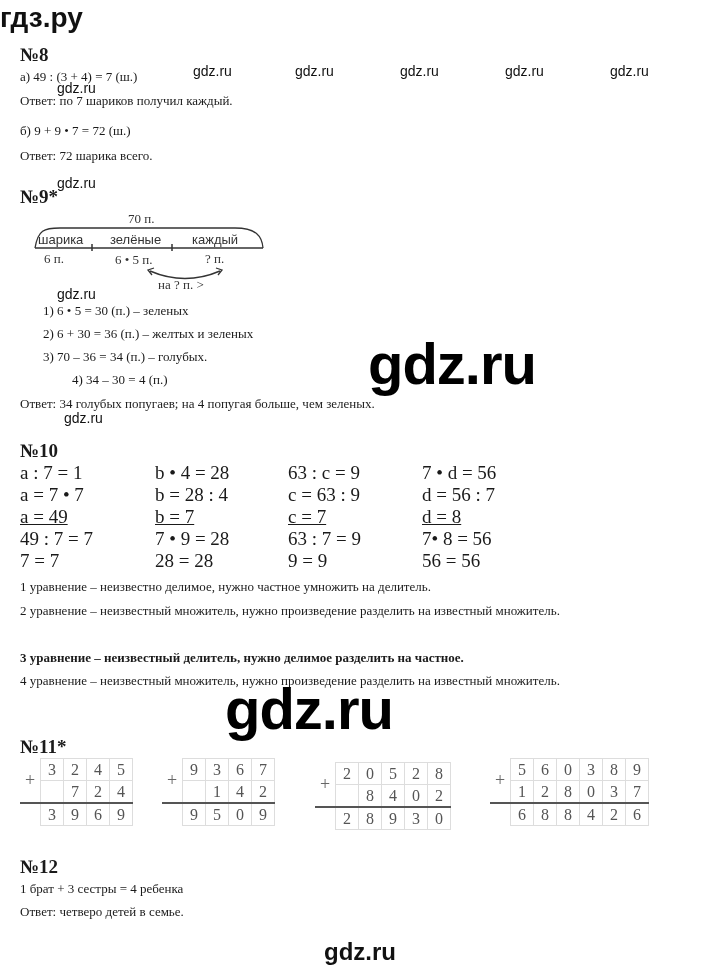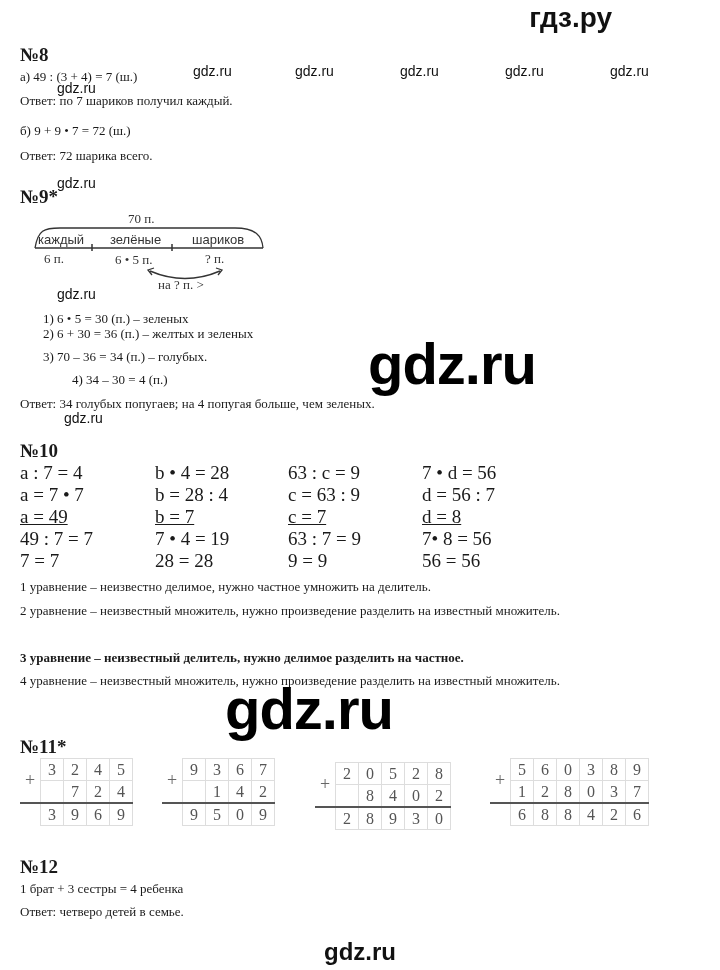--- a/index.html
+++ b/index.html
@@ -1,19 +1,19 @@
 <!DOCTYPE html>
 <html><head>
 <meta charset="utf-8">
 <style>
   html, body { margin:0; padding:0; background:#ffffff; }
   body { width:720px; height:970px; position:relative; overflow:hidden;
          font-family:"Liberation Serif", serif; color:#1a1a1a; }
   .abs { position:absolute; white-space:nowrap; }
-  .site-title { left:0; width:612px; top:2px; text-align:right;
+  .site-title { left:0; width:612px; top:2px; text-align:left;
          font-family:"Liberation Sans", sans-serif; font-weight:bold; font-size:28px; color:#111; }
   .h { font-weight:bold; font-size:19px; }
   .t { font-size:13px; line-height:22px; }
   .wm-small { font-family:"Liberation Sans", sans-serif; font-size:14px; color:#111; }
   .wm-big { font-family:"Liberation Sans", sans-serif; font-weight:bold; font-size:58px; color:#000; letter-spacing:-1px; }
   .wm-bottom { font-family:"Liberation Sans", sans-serif; font-weight:bold; font-size:24px; color:#111; }
   .u { text-decoration:underline; }
   .just2 { white-space:normal; text-align:justify; width:674px; }
   
   .diag { left:30px; top:208px; width:240px; height:85px;text-align:right; }
@@ -51,52 +51,52 @@
   <svg width="240" height="85" style="position:absolute;left:0;top:0;">
     <path d="M5,40 C8,22 14,20 30,20 L205,20 C226,20 232,28 233,40" fill="none" stroke="#333" stroke-width="1.3"></path>
     <line x1="5" y1="40" x2="233" y2="40" stroke="#333" stroke-width="1.5"></line>
     <line x1="62" y1="36" x2="62" y2="43" stroke="#333" stroke-width="1.5"></line>
     <line x1="142" y1="36" x2="142" y2="43" stroke="#333" stroke-width="1.5"></line>
     <path d="M120,63 Q155,78 190,63" fill="none" stroke="#333" stroke-width="1.5"></path>
     <path d="M186,60 L192,62 L188,67" fill="none" stroke="#333" stroke-width="1.3"></path>
     <path d="M124,60 L118,62 L122,67" fill="none" stroke="#333" stroke-width="1.3"></path>
   </svg>
   <div class="num" style="left:98px;top:3px;">70 п.</div>
-  <div class="lbl" style="left:8px;top:24px;">каждый</div>
+  <div class="lbl" style="left:8px;top:24px;">шарика</div>
   <div class="lbl" style="left:80px;top:24px;">зелёные</div>
-  <div class="lbl" style="left:162px;top:24px;">шариков</div>
+  <div class="lbl" style="left:162px;top:24px;">каждый</div>
   <div class="num" style="left:14px;top:43px;">6 п.</div>
   <div class="num" style="left:85px;top:44px;">6 • 5 п.</div>
   <div class="num" style="left:175px;top:43px;">? п.</div>
   <div class="num" style="left:128px;top:69px;">на ? п. &gt;</div>
 </div>
 
 <div class="abs wm-small" style="left:57px;top:286px;">gdz.ru</div>
-<div class="abs t" style="left:43px;top:308px;">1) 6 • 5 = 30 (п.) – зеленых</div>
+<div class="abs t" style="left:43px;top:300px;">1) 6 • 5 = 30 (п.) – зеленых</div>
 <div class="abs t" style="left:43px;top:323px;">2) 6 + 30 = 36 (п.) – желтых и зеленых</div>
 <div class="abs t" style="left:43px;top:346px;text-align:center;">3) 70 – 36 = 34 (п.) – голубых.</div>
 <div class="abs t" style="left:43px;top:369px;margin-left:29px;">4) 34 – 30 = 4 (п.)</div>
 <div class="abs t" style="left:20px;top:393px;">Ответ: 34 голубых попугаев; на 4 попугая больше, чем зеленых.</div>
 <div class="abs wm-big" style="left:368px;top:330px;">gdz.ru</div>
 <div class="abs wm-small" style="left:64px;top:410px;">gdz.ru</div>
 
 <div class="abs h" style="left:20px;top:440px;">№10</div>
 
 <div class="eq-col" style="left:20px;top:462px;">
-  <div>a : 7 = 4</div>
+  <div>a : 7 = 1</div>
   <div>a = 7 • 7</div>
   <div class="u">a = 49</div>
   <div>49 : 7 = 7</div>
   <div>7 = 7</div>
 </div>
 <div class="eq-col" style="left:155px;top:462px;">
   <div>b • 4 = 28</div>
   <div>b = 28 : 4</div>
   <div class="u" style="display:inline-block;">b = 7</div>
-  <div>7 • 4 = 19</div>
+  <div>7 • 9 = 28</div>
   <div>28 = 28</div>
 </div>
 <div class="eq-col" style="left:288px;top:462px;">
   <div>63 : c = 9</div>
   <div>c = 63 : 9</div>
   <div class="u" style="display:inline-block;">c = 7</div>
   <div>63 : 7 = 9</div>
   <div>9 = 9</div>
 </div>
 <div class="eq-col" style="left:422px;top:462px;">

